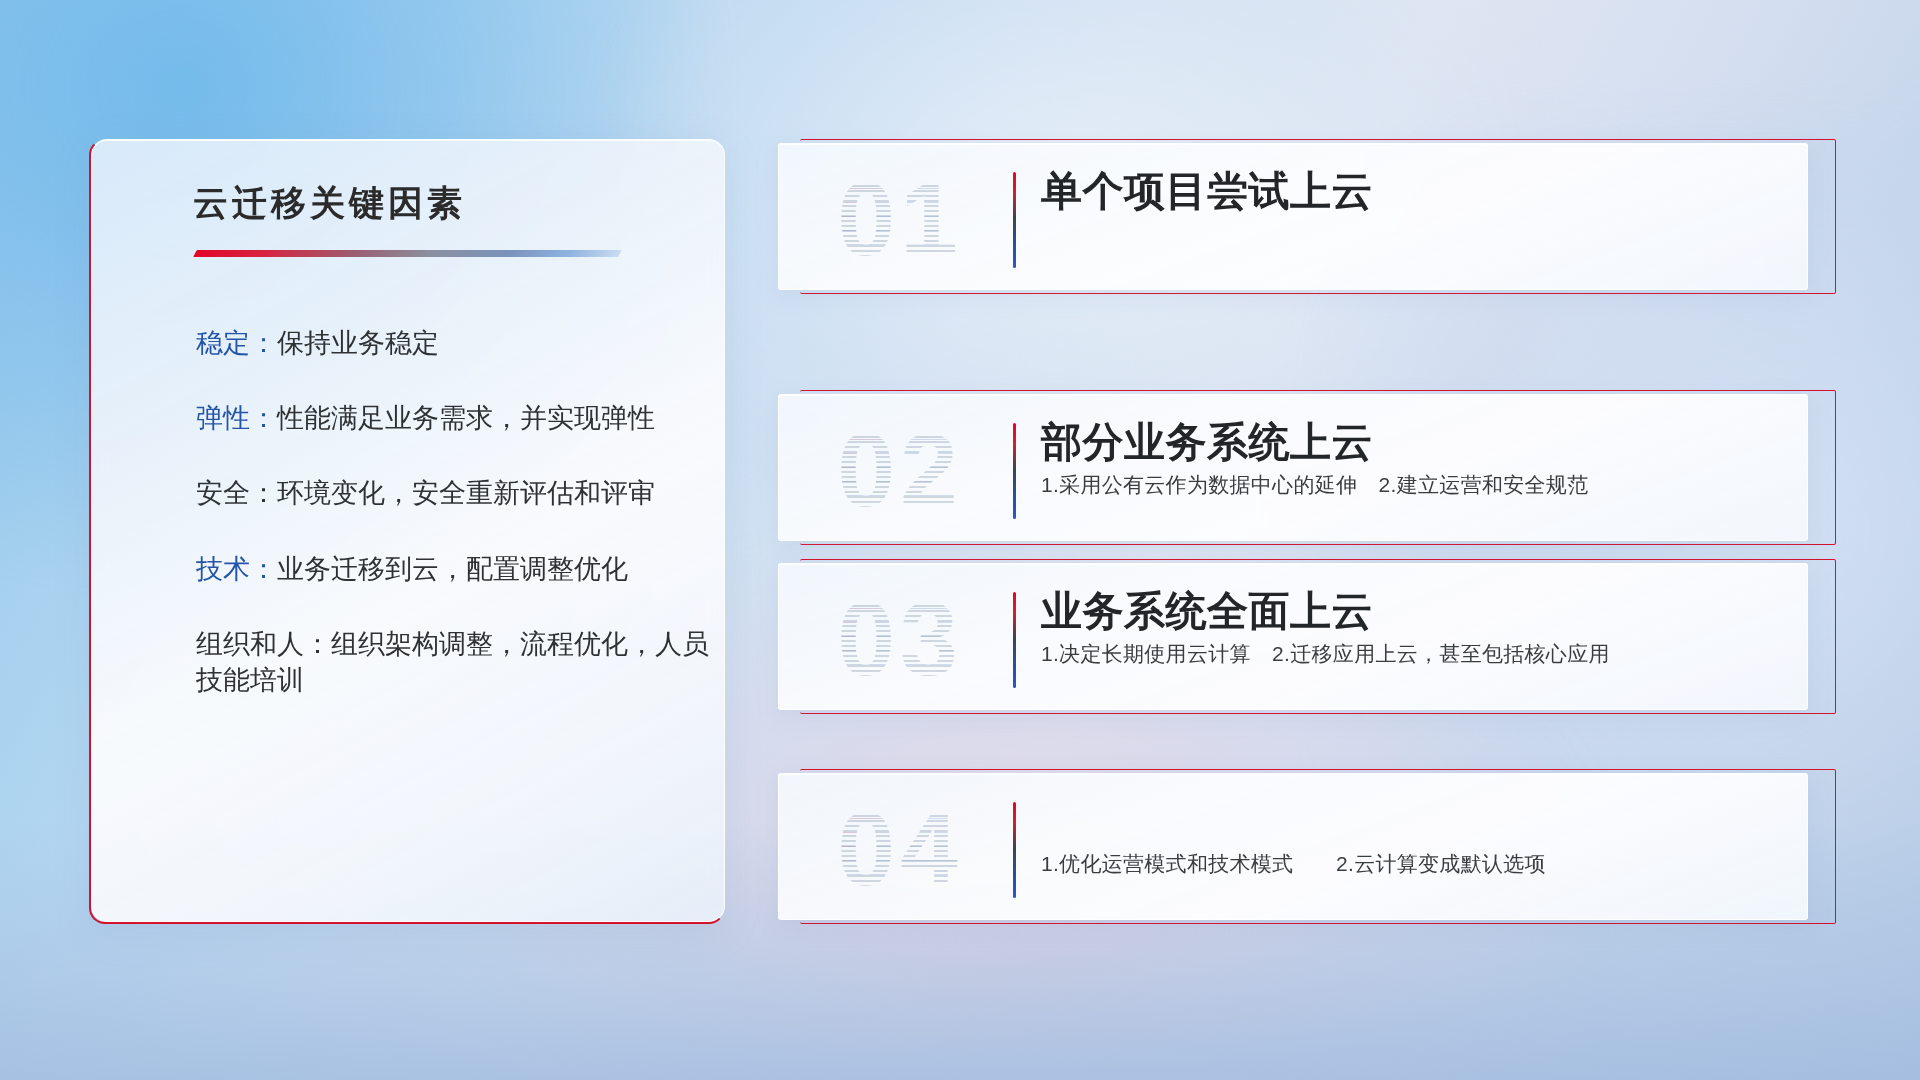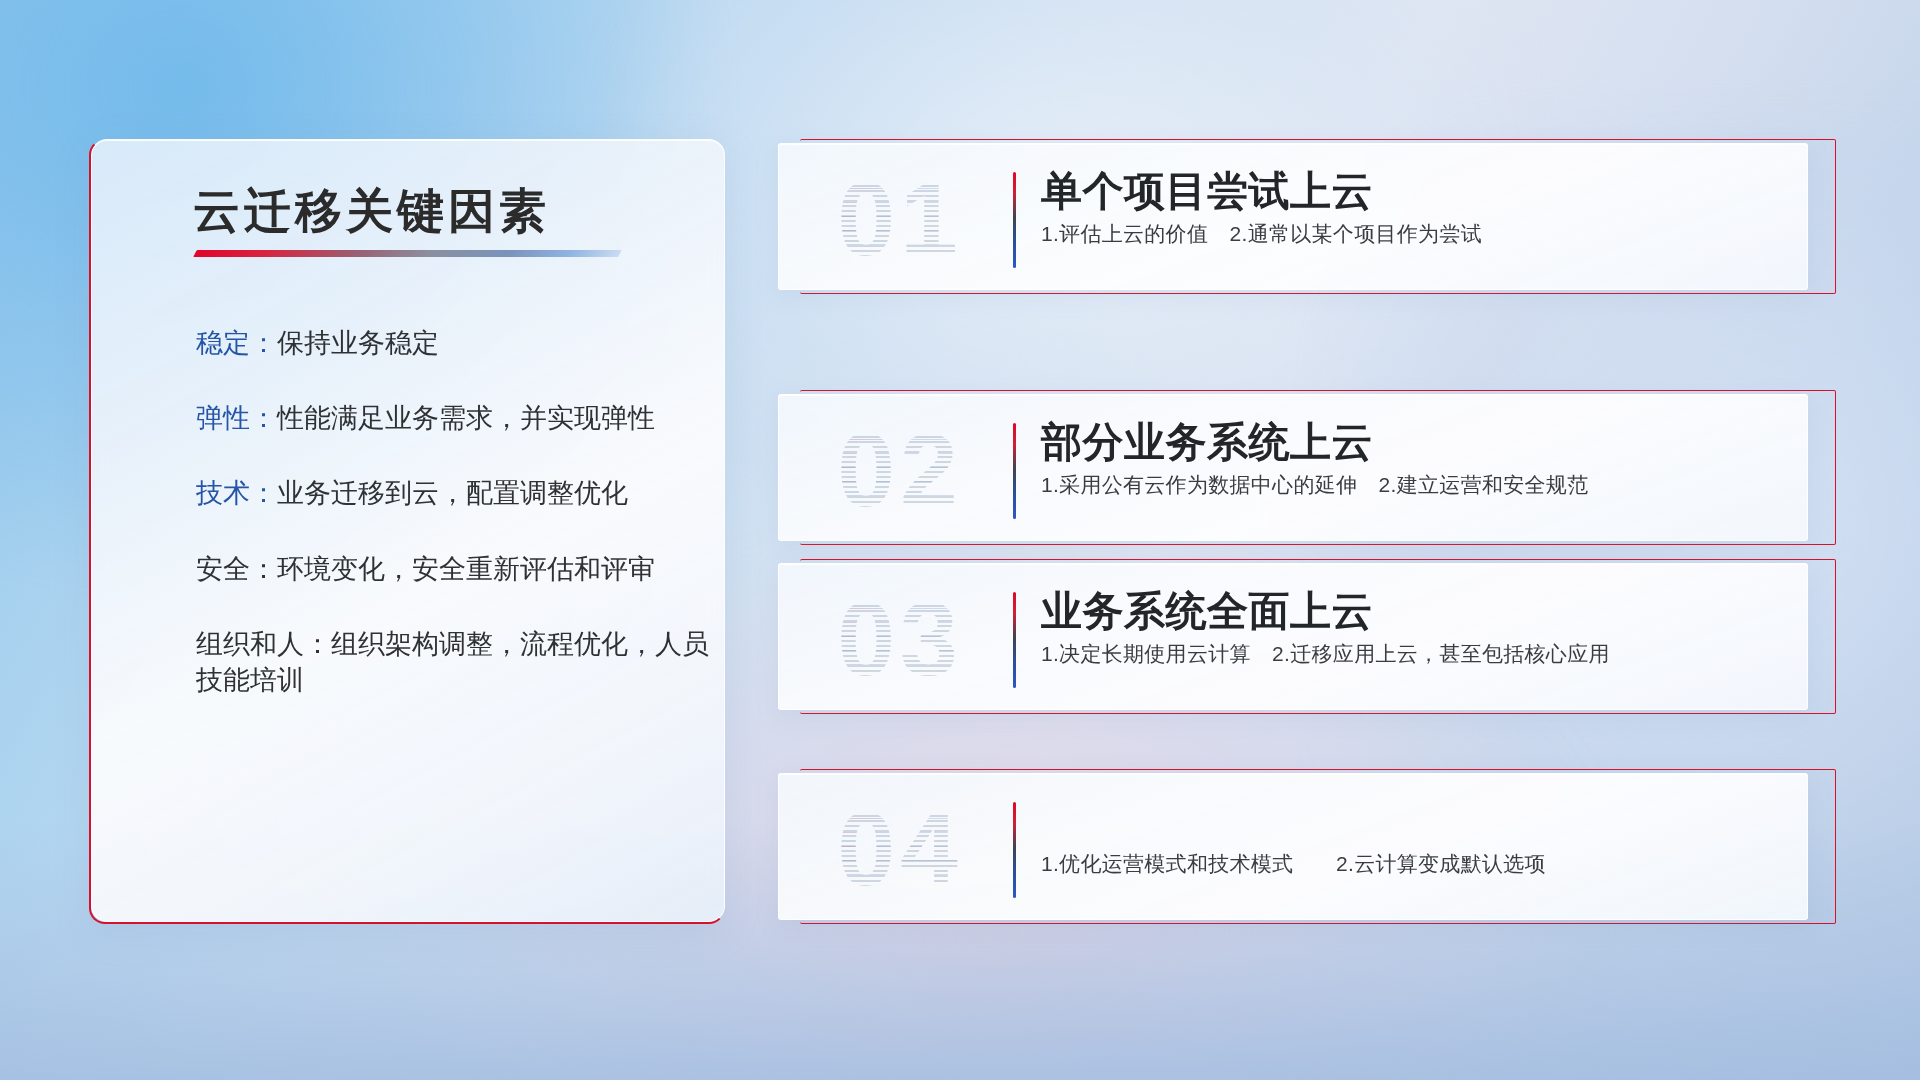--- a/index.html
+++ b/index.html
@@ -76,21 +76,21 @@
   }
   #left-panel-accent::after{
     content:""; position:absolute; left:-2px; top:-2px; width:calc(100% + 4px); height:calc(100% + 4px);
     border-radius:16px;
     border:2px solid transparent;
     border-left-color:rgba(214,17,43,.0);
   }
 
   #panel-title{
     position:absolute; left:101px; top:40px; width:440px;
-    font-size:47px; font-weight:700; letter-spacing:4px;
+    font-size:35px; font-weight:700; letter-spacing:4px;
     color:#2b2b2b;
     white-space:nowrap;
   }
   #panel-title-rule{
     position:absolute; left:103px; top:110px; width:425px; height:7px;
     background:linear-gradient(90deg,#e1052a 0%, #d8233f 16%, #9a5f72 38%, #8b8f9e 55%, #7a93bd 74%, #8fb3e0 88%, #c9dcf2 100%);
     transform:skewX(-28deg);
     border-radius:1px;
   }
 
@@ -193,36 +193,35 @@
 <div id="bg-glow-right"></div>
 <div id="bg-glow-bottom"></div>
 <div id="bg-bottom-band"></div>
 
 <div id="left-panel">
   <div id="panel-title">云迁移关键因素</div>
   <div id="panel-title-rule"></div>
   <div id="factor-list">
       <div class="factor-row"><span class="factor-label">稳定：</span><span class="factor-text">保持业务稳定</span></div>
       <div class="factor-row"><span class="factor-label">弹性：</span><span class="factor-text">性能满足业务需求，并实现弹性</span></div>
+      <div class="factor-row"><span class="factor-label plain">安全：</span><span class="factor-text">环境变化，安全重新评估和评审</span></div>
       <div class="factor-row"><span class="factor-label">技术：</span><span class="factor-text">业务迁移到云，配置调整优化</span></div>
-      <div class="factor-row"><span class="factor-label plain">安全：</span><span class="factor-text">环境变化，安全重新评估和评审</span></div>
       <div class="factor-row wrap"><span class="factor-label plain">组织和人：</span><span class="factor-text">组织架构调整，流程优化，人员技能培训</span></div>
     </div>
 </div>
 <div id="left-panel-accent"></div>
 
 <div id="cards">
     <div class="step-card" style="top: 0px; text-decoration: underline;">
       <div class="card-accent"></div>
       <div class="card-body">
         <div class="card-num">01</div>
         <div class="card-num-tint">01</div>
         <div class="card-divider"></div>
         <div class="card-title">单个项目尝试上云</div>
-        <div class="card-desc">1.评估上云的价值　2.通常以某个项目作为尝试</div>
       </div>
     </div>
     <div class="step-card" style="top: 210px; margin-top: 41px;">
       <div class="card-accent"></div>
       <div class="card-body">
         <div class="card-num">02</div>
         <div class="card-num-tint">02</div>
         <div class="card-divider"></div>
         <div class="card-title">部分业务系统上云</div>
         <div class="card-desc">1.采用公有云作为数据中心的延伸　2.建立运营和安全规范</div>

